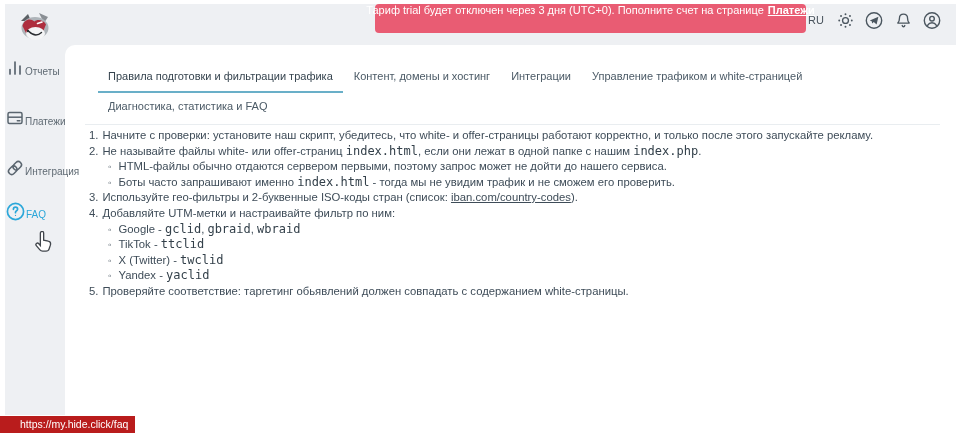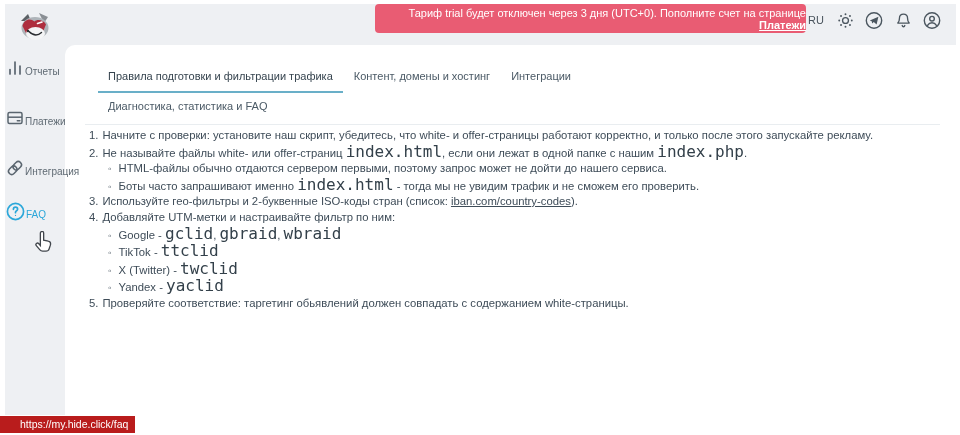--- a/index.html
+++ b/index.html
@@ -17,43 +17,43 @@
   .sidebar { position:absolute; left:5px; top:4px; width:60px; height:411px; }
   .logo { position:absolute; left:10px; top:5px; width:40px; height:33px; }
   .nav-item { position:absolute; left:0; width:60px; display:flex; flex-direction:row; align-items:center; cursor:pointer; }
   .nav-item .lbl { font-size:10px; color:#5f6a73; margin-top:2px; letter-spacing:0; }
   .nav-item.active .lbl { color:#2ba7d9; }
   .cursor-hand { position:absolute; left:29px; top:227px; width:20px; height:22px; }
 
   
   .banner {
     position:absolute; left:375px; top:4px; width:431px; height:29px;
-    background:#e95c73; border-radius:4px; display:flex; align-items:flex-end; justify-content:center;
-    color:#ffffff; font-size:11px; white-space:nowrap;flex-direction:column;
+    background:#e95c73; border-radius:4px; display:flex; align-items:flex-start; justify-content:center;
+    color:#ffffff; font-size:11px; white-space:nowrap;
   }
   .banner a { color:#ffffff; font-weight:bold; text-decoration:underline; margin-left:4px; cursor:pointer; }
   .top-controls { position:absolute; right:18px; top:9px; height:22px; display:flex; align-items:center; gap:9px;padding-left:12px; }
   .lang { font-size:11px; font-weight:500; color:#49535c; padding:0 2px; cursor:pointer; }
   .tc-icon { width:20px; height:20px; display:flex; align-items:center; justify-content:center; cursor:pointer; }
 
   
   .tabs-block { position:absolute; left:85px; top:62px; width:855px; }
   .tabs-row { display:flex; margin-left:13px; }
   .tab { font-size:11px; color:#4b5a66; padding:8px 10px 9px 10px; margin-right:1px; white-space:nowrap; cursor:pointer; border-bottom:2px solid transparent;text-align:center; }
   .tab.active { color:#36444f; border-bottom:2px solid #69afc8; }
   .tabs-divider { border-bottom:1px solid #e9edf0; margin-top:0; }
   .tabs-row2 .tab { padding-top:7px; padding-bottom:10px; }
 
   
   .faq-list { position:absolute; left:89px; top:128px; width:760px; font-size:11.3px; line-height:15.6px; color:#3e4c58; }
   .list-item { white-space:nowrap; }
   .list-num { margin-right:4px; }
   .sub-item { padding-left:19px; white-space:nowrap; }
   .sub-marker { margin-right:7px; font-size:10px; }
-  .code { font-family:"DejaVu Sans Mono", monospace; font-size:16px; color:#33404a; }
+  .code { font-family:"DejaVu Sans Mono", monospace; font-size:12px; color:#33404a; }
   .inline-link { color:#3e4c58; text-decoration:underline; cursor:pointer; }
 
   
   .status-tooltip {
     position:absolute; left:0; top:416px; background:#b91c1c; color:#ffffff;
     font-size:10.5px; padding:2px 7px 3px 20px; white-space:nowrap;
   }
 </style>
 </head>
 <body>
@@ -155,20 +155,21 @@
       <path d="M5.6 14.8c1-1.7 2.6-2.6 4.4-2.6s3.4.9 4.4 2.6"></path>
     </svg>
   </span>
 </div>
 
 <div class="tabs-block">
   <div class="tabs-row" id="tabs-row1">
       <div class="tab active">Правила подготовки и фильтрации трафика</div>
       <div class="tab">Контент, домены и хостинг</div>
       <div class="tab">Интеграции</div>
+      <div class="tab">Управление трафиком и white-страницей</div>
     </div>
   <div class="tabs-row tabs-row2" id="tabs-row2">
       <div class="tab">Диагностика, статистика и FAQ</div>
     </div>
   <div class="tabs-divider"></div>
 </div>
 
 <div class="faq-list" id="faq-list">
     <div class="list-item"><span class="list-num">1.</span>Начните с проверки: установите наш скрипт, убедитесь, что white- и offer-страницы работают корректно, и только после этого запускайте рекламу.</div>
     <div class="list-item"><span class="list-num">2.</span>Не называйте файлы white- или offer-страниц <span class="code">index.html</span>, если они лежат в одной папке с нашим <span class="code">index.php</span>.</div>

